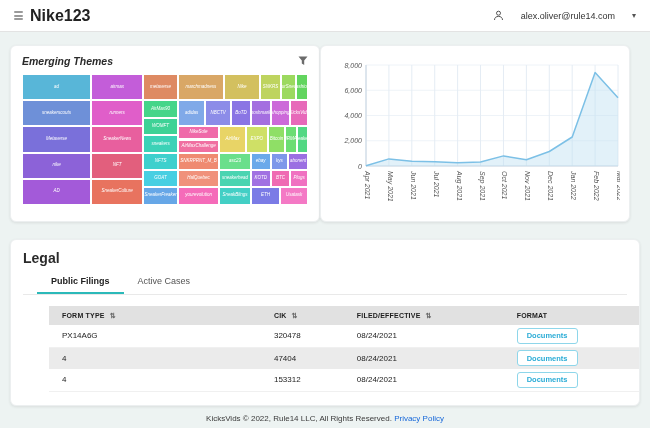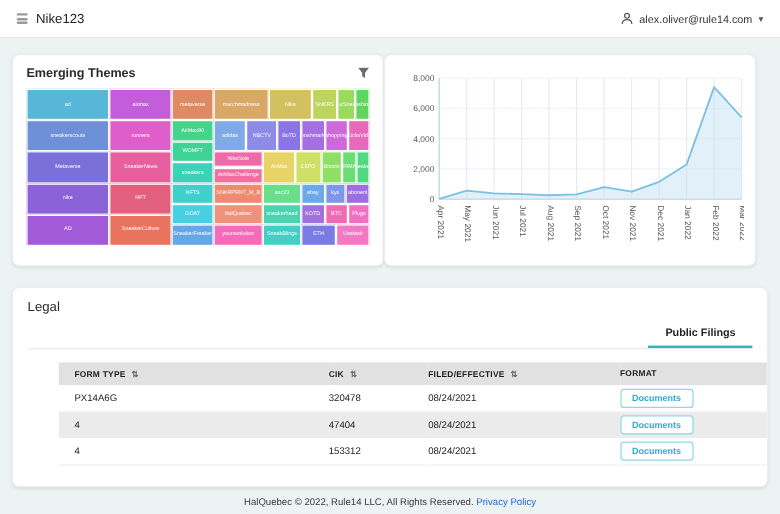--- a/index.html
+++ b/index.html
@@ -11,49 +11,49 @@
     overflow:hidden;
   }
   
   .topbar {
     height:32px; background:#fff; border-bottom:1px solid #e3e3e3;
     display:flex; align-items:center; padding:0 14px;
   }
   .brand-wrap { display:flex; align-items:center; gap:7px; }
   .menu-icon { display:flex; flex-direction:column; gap:1.5px; cursor:pointer; }
   .menu-icon span { width:9px; height:2px; background:#9a9a9a; border-radius:1px; }
-  .brand { font-size:11px; font-weight:normal; color:#222; }
-  .user-wrap { margin-left:auto; display:flex; align-items:center; gap:5px; cursor:pointer; }
+  .brand { font-size:16px; font-weight:bold; color:#222; }
+  .user-wrap { margin-left:auto; display:flex; align-items:center; gap:17px; cursor:pointer; }
   .user-email { font-size:9px; color:#333; }
   .chev { font-size:8px; color:#555; line-height:1; }
   
   .main { padding:13px 10px 0; }
-  .cards-row { display:flex; gap:0; }
+  .cards-row { display:flex; gap:0;font-style:italic; }
   .card {
     background:#fff; border-radius:6px; box-shadow:0 1px 3px rgba(0,0,0,.09);
     border:1px solid #eceff0;
   }
   .card.half { width:310px; height:177px; padding:9px 11px; }
   .card-head { display:flex; justify-content:space-between; align-items:center; }
   .card-title { font-size:10.5px; font-weight:bold; color:#2b2b2b; }
   .funnel { width:10px; height:10px; cursor:pointer; }
   
   .treemap { position:relative; margin-top:7px; height:131px; width:100%; background:#fff; }
   .tile {
     position:absolute; display:flex; align-items:center; justify-content:center;
     color:#fff; font-size:4.5px; line-height:1.1; text-align:center;
     overflow:hidden; border:1px solid #fff; cursor:pointer;
   }
   
   .chart-wrap { margin-top:3px; }
   svg text { font-family:"Liberation Sans", sans-serif; }
   
   .card.legal { margin-top:17px; width:100%; height:167px; padding:10px 12px; overflow:hidden; }
-  .legal-title { font-size:11px; font-weight:normal; color:#2b2b2b; }
-  .tabs { display:flex; margin-top:7px; border-bottom:1px solid #e9e9e9; padding-left:14px;justify-content:flex-end; }
+  .legal-title { font-size:14px; font-weight:bold; color:#2b2b2b; }
+  .tabs { display:flex; margin-top:7px; border-bottom:1px solid #e9e9e9; padding-left:14px; }
   .tab { font-size:9px; color:#555; padding:3px 14px 6px; cursor:pointer; }
   .tab.active { color:#222; font-weight:bold; border-bottom:2px solid #2bb9b9; }
   .filter-input {
     display:block; margin:9px 0 0 28px; width:112px;
     border:none; border-bottom:1px solid #8a8a8a; background:transparent;
     font-size:8px; color:#333; padding:2px 0 4px; outline:none;
     font-family:"Liberation Sans", sans-serif;
   }
   .filter-input::placeholder { color:#4a4a4a; }
   table { border-collapse:collapse; margin:11px 0 0 26px; width:592px; table-layout:fixed; }
@@ -204,20 +204,21 @@
             <polyline points="34.0,107.7 56.9,100.9 79.8,103.2 102.7,103.7 125.6,104.7 148.5,104.0 171.5,97.9 194.4,101.7 217.3,93.5 240.2,79.0 263.1,14.6 286.0,39.8" fill="none" stroke="#7cc0e6" stroke-width="1.5" stroke-linejoin="round"></polyline>
           </svg>
       </div>
     </div>
   </div>
 
   <div class="card legal">
     <div class="legal-title">Legal</div>
     <div class="tabs">
       <div class="tab active">Public Filings</div>
+      <div class="tab">Active Cases</div>
     </div>
     <table>
       <colgroup>
           <col class="c1">
           <col class="c2">
           <col class="c3">
           <col class="c4">
         </colgroup>
       <thead>
         <tr>
@@ -244,16 +245,16 @@
             <td>4</td>
             <td>153312</td>
             <td>08/24/2021</td>
             <td><button class="doc-btn">Documents</button></td>
           </tr>
         </tbody>
     </table>
   </div>
 
   <div class="footer">
-    <span>HalQuebec © 2022, Rule14 LLC, All Rights Reserved.</span>
+    <span>KicksVids © 2022, Rule14 LLC, All Rights Reserved.</span>
     <a>Privacy Policy</a>
   </div>
 </div>
 
 </body></html>

